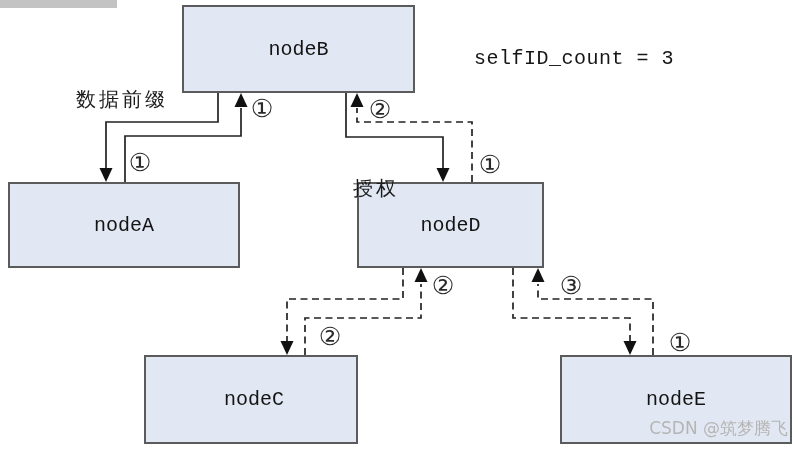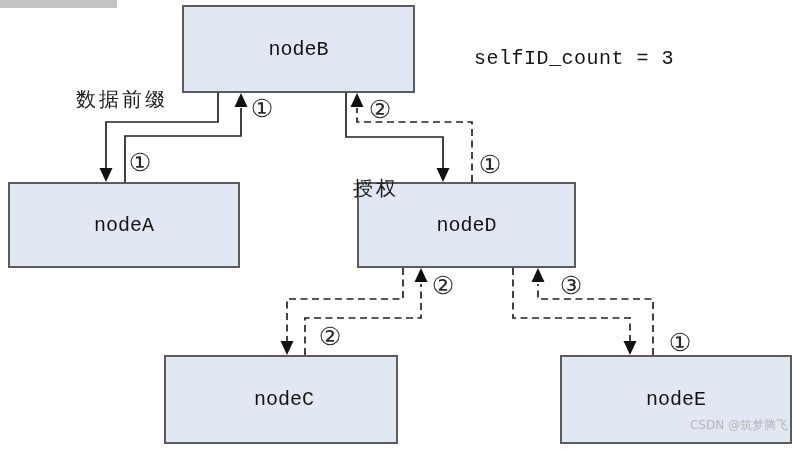--- a/index.html
+++ b/index.html
@@ -19,22 +19,22 @@
     position:absolute;
     box-sizing:border-box;
     background:#e2e8f3;
     border:2px solid #5b5b5b;
     display:flex;align-items:center;justify-content:center;
     font-family:"Liberation Mono",monospace;
     font-size:20px;color:#141414;
   }
   .node-b{left:182px;top:5px;width:233px;height:88px;}
   .node-a{left:8px;top:182px;width:232px;height:86px;}
-  .node-d{left:357px;top:182px;width:219px;height:86px;}
-  .node-c{left:164px;top:355px;width:234px;height:89px;padding-left:6px;}
+  .node-d{left:357px;top:182px;width:187px;height:86px;}
+  .node-c{left:144px;top:355px;width:214px;height:89px;padding-left:6px;}
   .node-e{left:560px;top:355px;width:232px;height:89px;}
   .svg-overlay{position:absolute;left:0;top:0;pointer-events:none;}
   .edge-line{fill:none;stroke:#222222;stroke-width:1.7px;}
   .edge-line.dashed{stroke-dasharray:7 4.5;}
   .arrow-head{fill:#111111;stroke:none;}
   .cjk-label{
     position:absolute;
     font-family:"DejaVu Sans",sans-serif;
     font-size:20px;letter-spacing:3px;color:#1c1c1c;
     white-space:nowrap;line-height:26px;
@@ -57,21 +57,21 @@
   .m-b-right{left:366px;top:96px;}
   .m-d-top{left:476px;top:151px;}
   .m-d-bottom-left{left:429px;top:272px;}
   .m-c-top{left:316px;top:323px;}
   .m-d-bottom-right{left:557px;top:272px;}
   .m-e-top{left:666px;top:329px;}
   .watermark{
     position:absolute;left:638px;top:417px;width:150px;
     text-align:right;
     font-family:"DejaVu Sans",sans-serif;
-    font-size:12px;color:#b5b5b5;
+    font-size:17px;color:#b5b5b5;
     white-space:nowrap;
   }
 </style>
 </head>
 <body>
 
 <div class="canvas">
 
   <div class="gray-artifact"></div>
 

